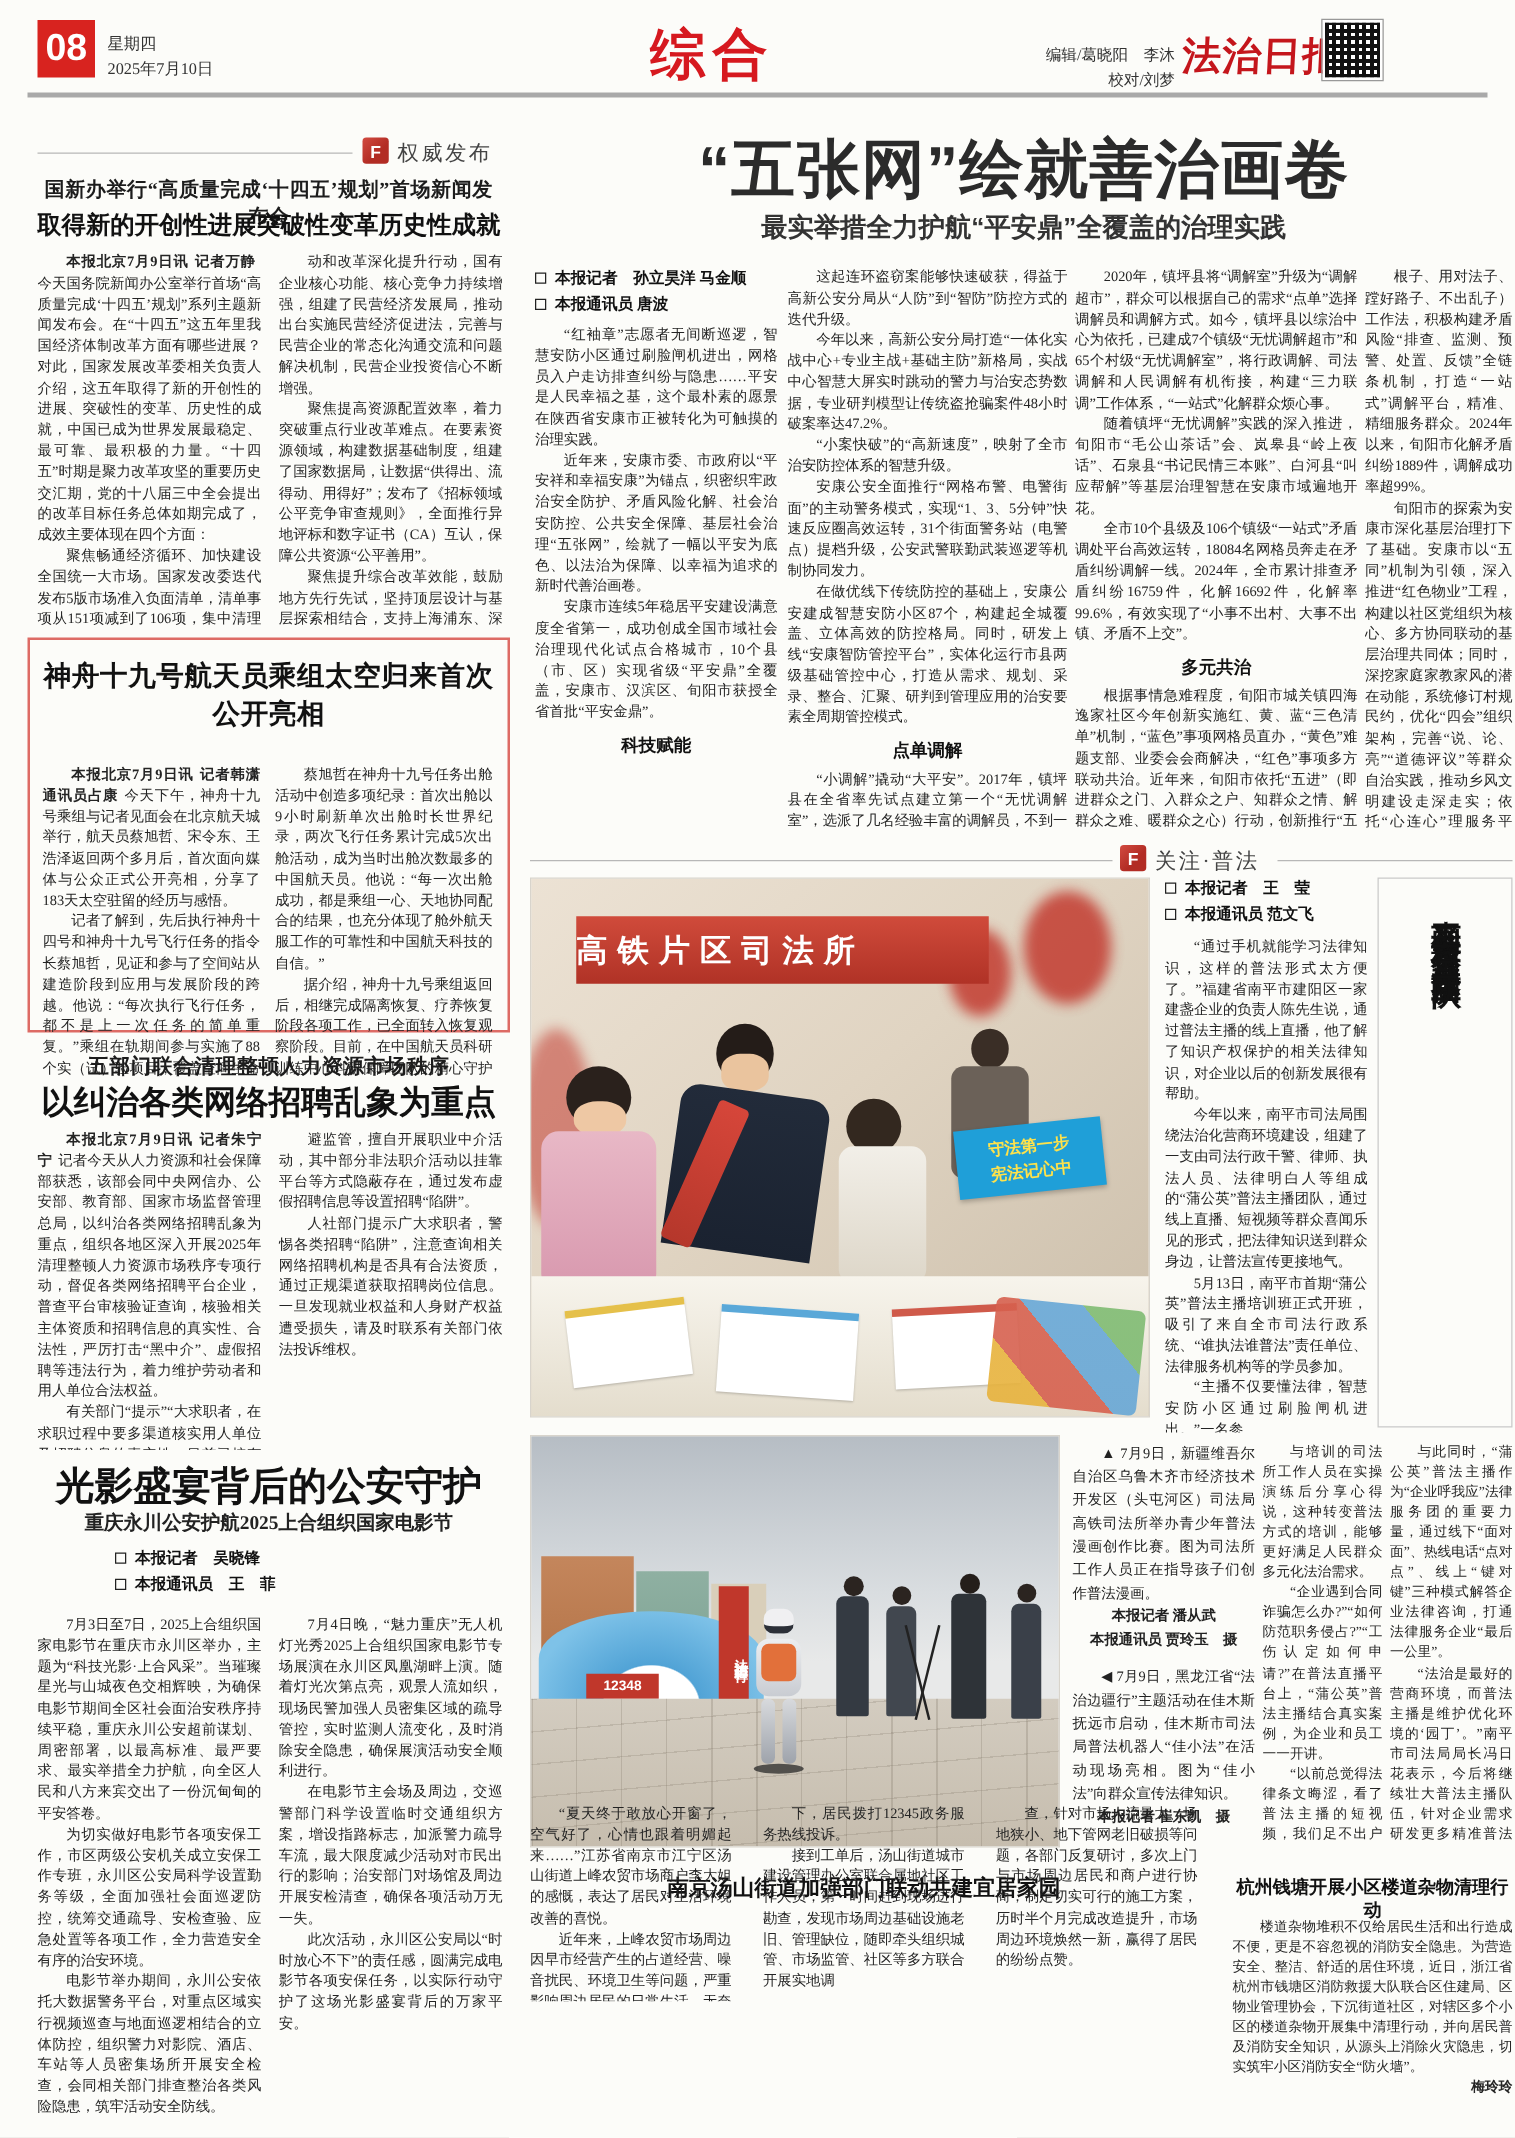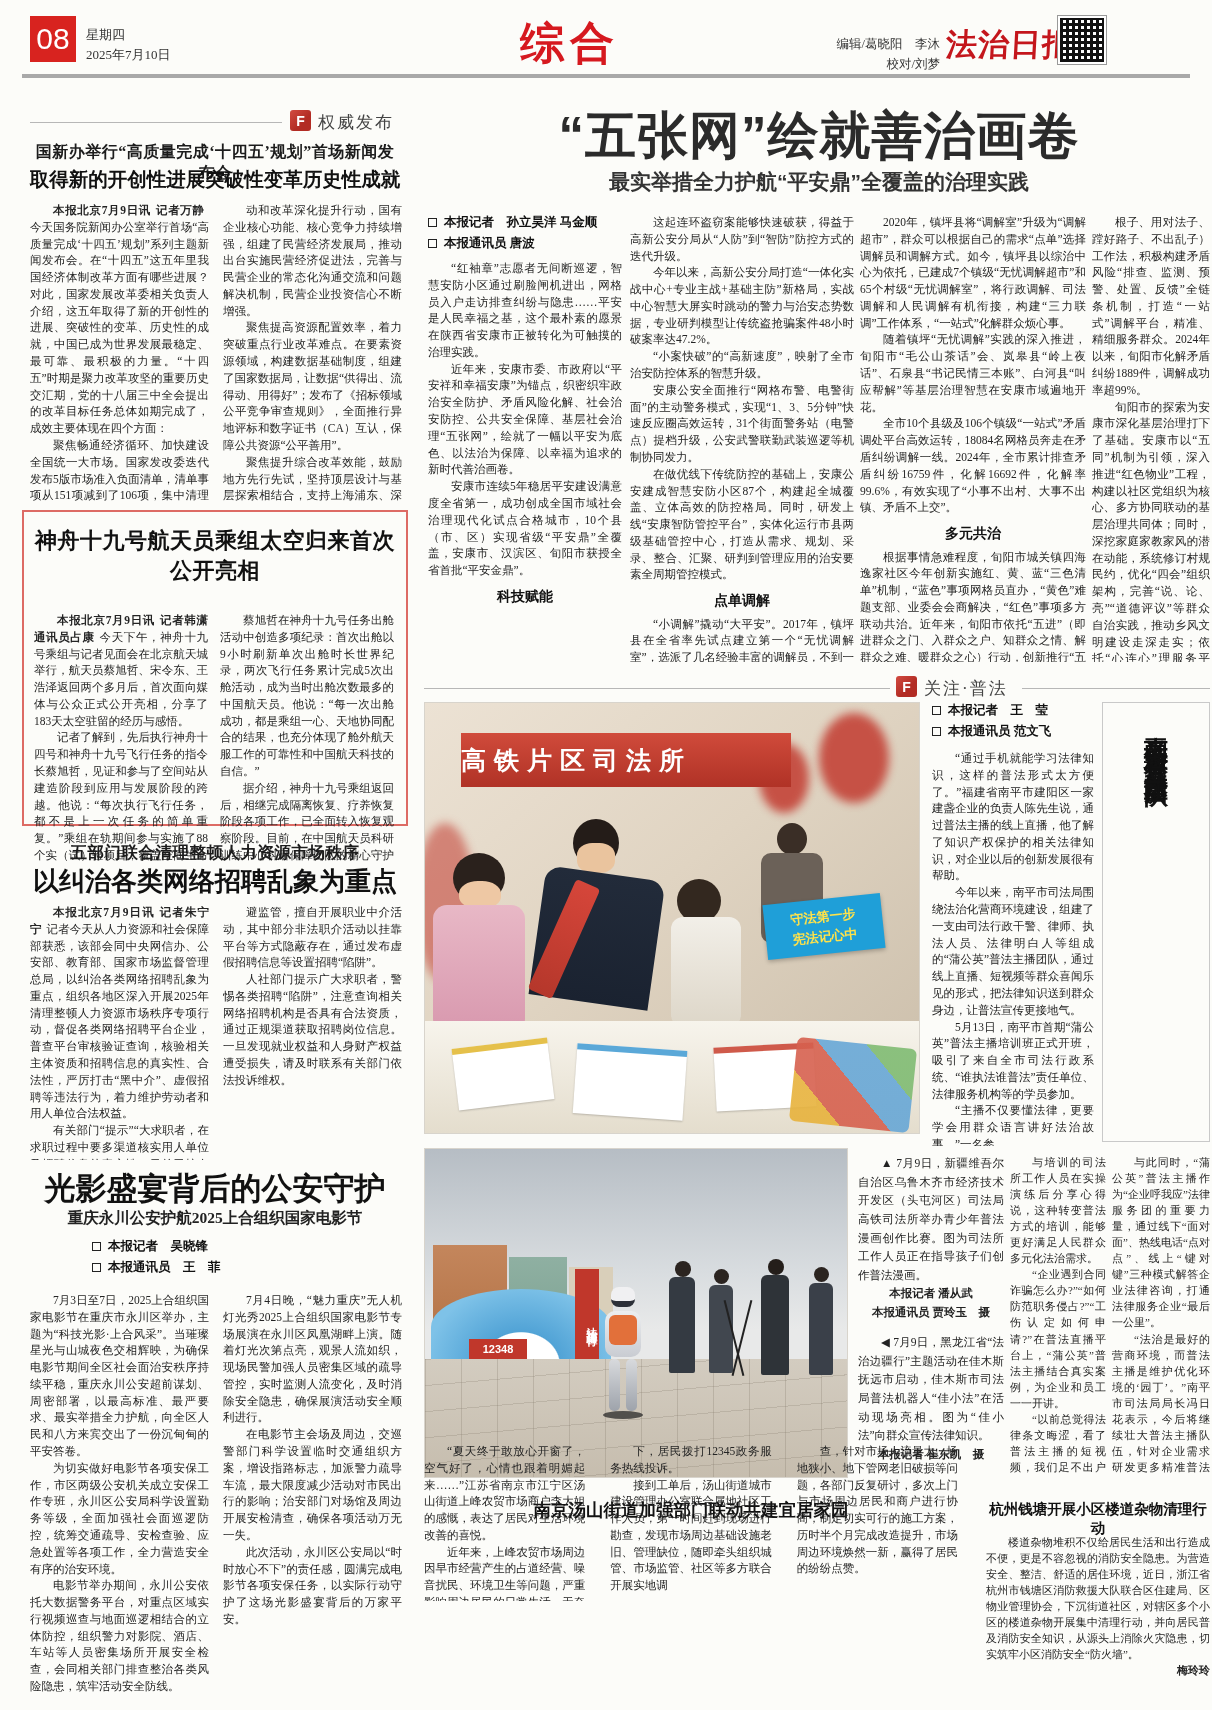--- a/index.html
+++ b/index.html
@@ -1,21 +1,21 @@
 <!DOCTYPE html>
 <html><head>
 <meta charset="utf-8">
 <style>
 *{margin:0;padding:0;box-sizing:border-box}
 body{background:#dcdad4;font-family:"Liberation Serif","DejaVu Serif",serif;}
 #page{position:relative;width:1212px;height:1710px;margin:0 auto;background:#fcfcf9;overflow:hidden;color:#222}
 .abs{position:absolute}
 .sans{font-family:"Liberation Sans","DejaVu Sans",sans-serif}
 
-.pgnum{background:#d8231f;color:#fff;font-weight:normal;font-size:30px;display:flex;align-items:center;justify-content:center;font-family:"Liberation Sans",sans-serif}
+.pgnum{background:#d8231f;color:#fff;font-weight:bold;font-size:30px;display:flex;align-items:center;justify-content:center;font-family:"Liberation Sans",sans-serif}
 .dateblk{font-size:13px;color:#333;line-height:1.5}
 .secttl{color:#d6191f;font-weight:bold;font-size:44px;letter-spacing:6px;font-family:"Liberation Sans",sans-serif}
 .edline{font-size:12.5px;color:#333;text-align:right;line-height:1.6}
 .masthead{color:#c4161c;font-weight:bold;font-size:31px;letter-spacing:1px;transform:skewX(-3deg)}
 .qr{background:
  repeating-linear-gradient(0deg,#111 0 3px,transparent 3px 6px),
  repeating-linear-gradient(90deg,#111 0 3px,#fff 3px 6px);border:2px solid #fff;outline:1px solid #999}
 .hrule{background:#a9a9a9}
 
 .secline{border-top:1px solid #b7b7b7}
@@ -250,21 +250,21 @@
   </div>
 
   <div class="abs" style="left:932px;top:702px;width:162px">
     <div class="byl" style="white-space:normal"><span class="sq"></span><span>本报记者　王　莹</span></div>
     <div class="byl" style="white-space:normal"><span class="sq"></span><span>本报通讯员 范文飞</span></div>
     <div class="coltext" style="width:162px;height:396px;margin-top:10px">
         <div>
           <p>“通过手机就能学习法律知识，这样的普法形式太方便了。”福建省南平市建阳区一家建盏企业的负责人陈先生说，通过普法主播的线上直播，他了解了知识产权保护的相关法律知识，对企业以后的创新发展很有帮助。</p>
           <p>今年以来，南平市司法局围绕法治化营商环境建设，组建了一支由司法行政干警、律师、执法人员、法律明白人等组成的“蒲公英”普法主播团队，通过线上直播、短视频等群众喜闻乐见的形式，把法律知识送到群众身边，让普法宣传更接地气。</p>
           <p>5月13日，南平市首期“蒲公英”普法主播培训班正式开班，吸引了来自全市司法行政系统、“谁执法谁普法”责任单位、法律服务机构等的学员参加。</p>
-          <p>“主播不仅要懂法律，更要学会用群众语言讲好法治故事。”一名参</p>
+          <p>“主播不仅要懂法律，智慧安防小区通过刷脸闸机进出。”一名参</p>
         </div>
       </div>
   </div>
 
   <div class="abs vbox" style="left:1102px;top:702px;width:108px;height:440px">
     <div class="vh">南平创新培育『蒲公英』普法主播团队</div>
   </div>
 
   <div class="abs ph" id="photo2" style="left:424px;top:1148px;width:424px;height:330px">
     <div class="bld" style="left:8px;top:96px;width:74px;height:96px;background:linear-gradient(#c4865c,#b37347)"></div>

